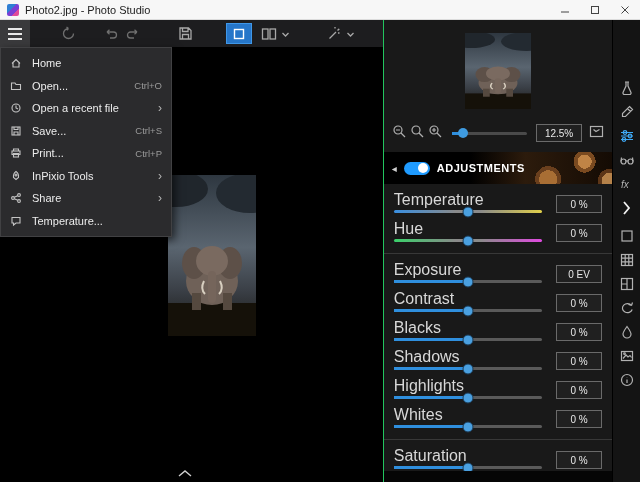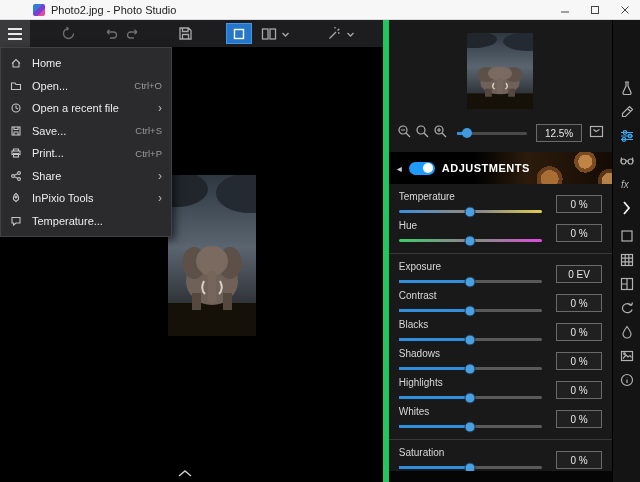--- a/index.html
+++ b/index.html
@@ -1,21 +1,21 @@
 <!DOCTYPE html>
 <html><head>
 <meta charset="utf-8">
 <style>
   * { margin:0; padding:0; box-sizing:border-box; }
   html,body { background:#555; }
   body { font-family:"Liberation Sans", sans-serif; }
   .window { position:relative; width:640px; height:482px; background:#000; overflow:hidden; }
 
   
-  .titlebar { position:absolute; top:0; left:0; width:640px; height:20px; background:#f7f7f7; display:flex; align-items:center; border-bottom:1px solid #dcdcdc;padding-left:26px; }
+  .titlebar { position:absolute; top:0; left:0; width:640px; height:20px; background:#f7f7f7; display:flex; align-items:center; border-bottom:1px solid #dcdcdc; }
   .appicon { width:12px; height:12px; margin:0 6px 0 7px; border-radius:2px;
     background:linear-gradient(135deg,#2f7fd4 0 40%,#7a3fd4 40% 70%,#e04a9a 70%); }
   .wtitle { font-size:11px; color:#222; }
   .wbtns { margin-left:auto; display:flex; height:100%; }
   .wbtn { width:30px; height:100%; display:flex; align-items:center; justify-content:center; color:#444; }
   .wbtn svg { stroke:#444; stroke-width:1; fill:none; }
 
   
   .main { position:absolute; top:20px; left:0; right:0; bottom:0; display:flex; }
   .left { width:384px; display:flex; flex-direction:column; }
@@ -40,21 +40,21 @@
   .mil { font-size:11px; color:#ececec; white-space:nowrap; }
   .mis { margin-left:auto; font-size:9.5px; color:#9a9a9a; white-space:nowrap; padding-left:8px; }
   .mi.has-sub .mis::after { content:"›"; color:#b4b4b4; font-size:12px; }
 
   
   .photo { position:absolute; left:168px; top:128px; width:88px; height:161px; }
   .canvas-chev { position:absolute; left:178px; bottom:1px; }
   .canvas-chev svg { stroke:#cfcfcf; stroke-width:1.4; fill:none; }
 
   
-  .panel { width:230px; background:#191919; position:relative; overflow:hidden; border-left:6px solid #22c55e; }
+  .panel { width:230px; background:#191919; position:relative; overflow:hidden; border-left:1px solid #22c55e; }
   .navigator { height:100px; display:flex; justify-content:center; padding-top:13px; }
   .navthumb { width:66px; height:76px; }
 
   .zoomrow { height:26px; display:flex; align-items:center; padding:0 8px; gap:3px; }
   .zicon svg { stroke:#b0b0b0; stroke-width:1.2; fill:none; }
   .zslider { flex:1; height:3px; background:#4a4a4a; border-radius:2px; position:relative; margin:0 6px; }
   .zslider .zfill { position:absolute; left:0; top:0; bottom:0; width:15%; background:#2f8fde; }
   .zslider .zknob { position:absolute; left:15%; top:50%; transform:translate(-50%,-50%); width:10px; height:10px; border-radius:50%; background:#3f9be0; }
   .valbox { width:46px; height:18px; background:#202020; border:1px solid #6a6a6a; color:#e8e8e8; font-size:10px; display:flex; align-items:center; justify-content:center; flex-shrink:0; }
 
@@ -65,21 +65,21 @@
       radial-gradient(circle at 99% 90%, #b5824a 0 8px, #5c3517 8px 12px, rgba(0,0,0,0) 12px),
       linear-gradient(90deg,#000 0 38%, #2c1b0c 62%, #140b04 100%); }
   .banner-arrow { color:#cfcfcf; font-size:10px; }
   .toggle { width:26px; height:13px; border-radius:7px; background:#1f9bff; position:relative; flex-shrink:0; }
   .toggle i { position:absolute; right:1.5px; top:1.5px; width:10px; height:10px; border-radius:50%; background:#fff; }
   .banner-title { color:#fff; font-size:11px; font-weight:bold; letter-spacing:.5px; }
 
   .sgroup { padding:6px 0 5px; border-bottom:1px solid #383838; }
   .sgroup:last-of-type { border-bottom:none; }
   .srow { position:relative; height:29px; margin:0 10px; }
-  .slabel { position:absolute; left:0; top:1px; font-size:10px; color:#d8d8d8; }
+  .slabel { position:absolute; left:0; top:1px; font-size:16px; color:#d8d8d8; }
   .strack { position:absolute; left:0; right:60px; bottom:6px; height:3px; background:#5a5a5a; border-radius:2px; }
   .strack .sfill { position:absolute; left:0; top:0; bottom:0; width:50%; background:#2f8fde; }
   .strack.grad-temp { background:linear-gradient(90deg,#3a8fe0,#8a8a8a 42% 58%,#e0cf4a); }
   .strack.grad-hue { background:linear-gradient(90deg,#3ad06a,#8a8a8a 42% 58%,#e04ae0); }
   .sknob { position:absolute; left:50%; top:50%; transform:translate(-50%,-50%); width:11px; height:11px; border-radius:50%; background:#4aa0e0; border:1px solid #1a3a55; }
   .srow .valbox { position:absolute; right:0; top:5px; }
   .panel-bottom { position:absolute; left:0; right:0; bottom:0; height:11px; background:#050505; }
 
   
   .strip { width:28px; background:#141414; border-left:1px solid #000; display:flex; flex-direction:column; align-items:center; padding-top:60px; gap:8px; position:relative; }
@@ -483,39 +483,39 @@
             <rect x="2" y="4" width="8" height="3.5"></rect>
             <rect x="3.5" y="6.5" width="5" height="3.5"></rect>
           </svg>
         </span>
       <span class="mil">Print...</span>
       <span class="mis">Ctrl+P</span>
     </div>
     <div class="mi has-sub">
       <span class="mic">
           <svg width="12" height="12">
+            <path d="M6 1.5 Q9 3.5 8.5 7.5 L6 9.5 L3.5 7.5 Q3 3.5 6 1.5 Z"></path>
+            <circle cx="6" cy="5" r="1"></circle>
+          </svg>
+        </span>
+      <span class="mil">InPixio Tools</span>
+      <span class="mis"></span>
+    </div>
+    <div class="mi has-sub">
+      <span class="mic">
+          <svg width="12" height="12">
             <circle cx="3" cy="6" r="1.4"></circle>
             <circle cx="9" cy="3" r="1.4"></circle>
             <circle cx="9" cy="9" r="1.4"></circle>
             <path d="M4.3 5.3 L7.7 3.7 M4.3 6.7 L7.7 8.3"></path>
           </svg>
         </span>
       <span class="mil">Share</span>
       <span class="mis"></span>
     </div>
-    <div class="mi has-sub">
-      <span class="mic">
-          <svg width="12" height="12">
-            <path d="M6 1.5 Q9 3.5 8.5 7.5 L6 9.5 L3.5 7.5 Q3 3.5 6 1.5 Z"></path>
-            <circle cx="6" cy="5" r="1"></circle>
-          </svg>
-        </span>
-      <span class="mil">InPixio Tools</span>
-      <span class="mis"></span>
-    </div>
     <div class="mi">
       <span class="mic">
           <svg width="12" height="12">
             <path d="M2 2.5 H10 V8 H6 L3.5 10 V8 H2 Z"></path>
           </svg>
         </span>
       <span class="mil">Temperature...</span>
       <span class="mis"></span>
     </div>
   </div>

